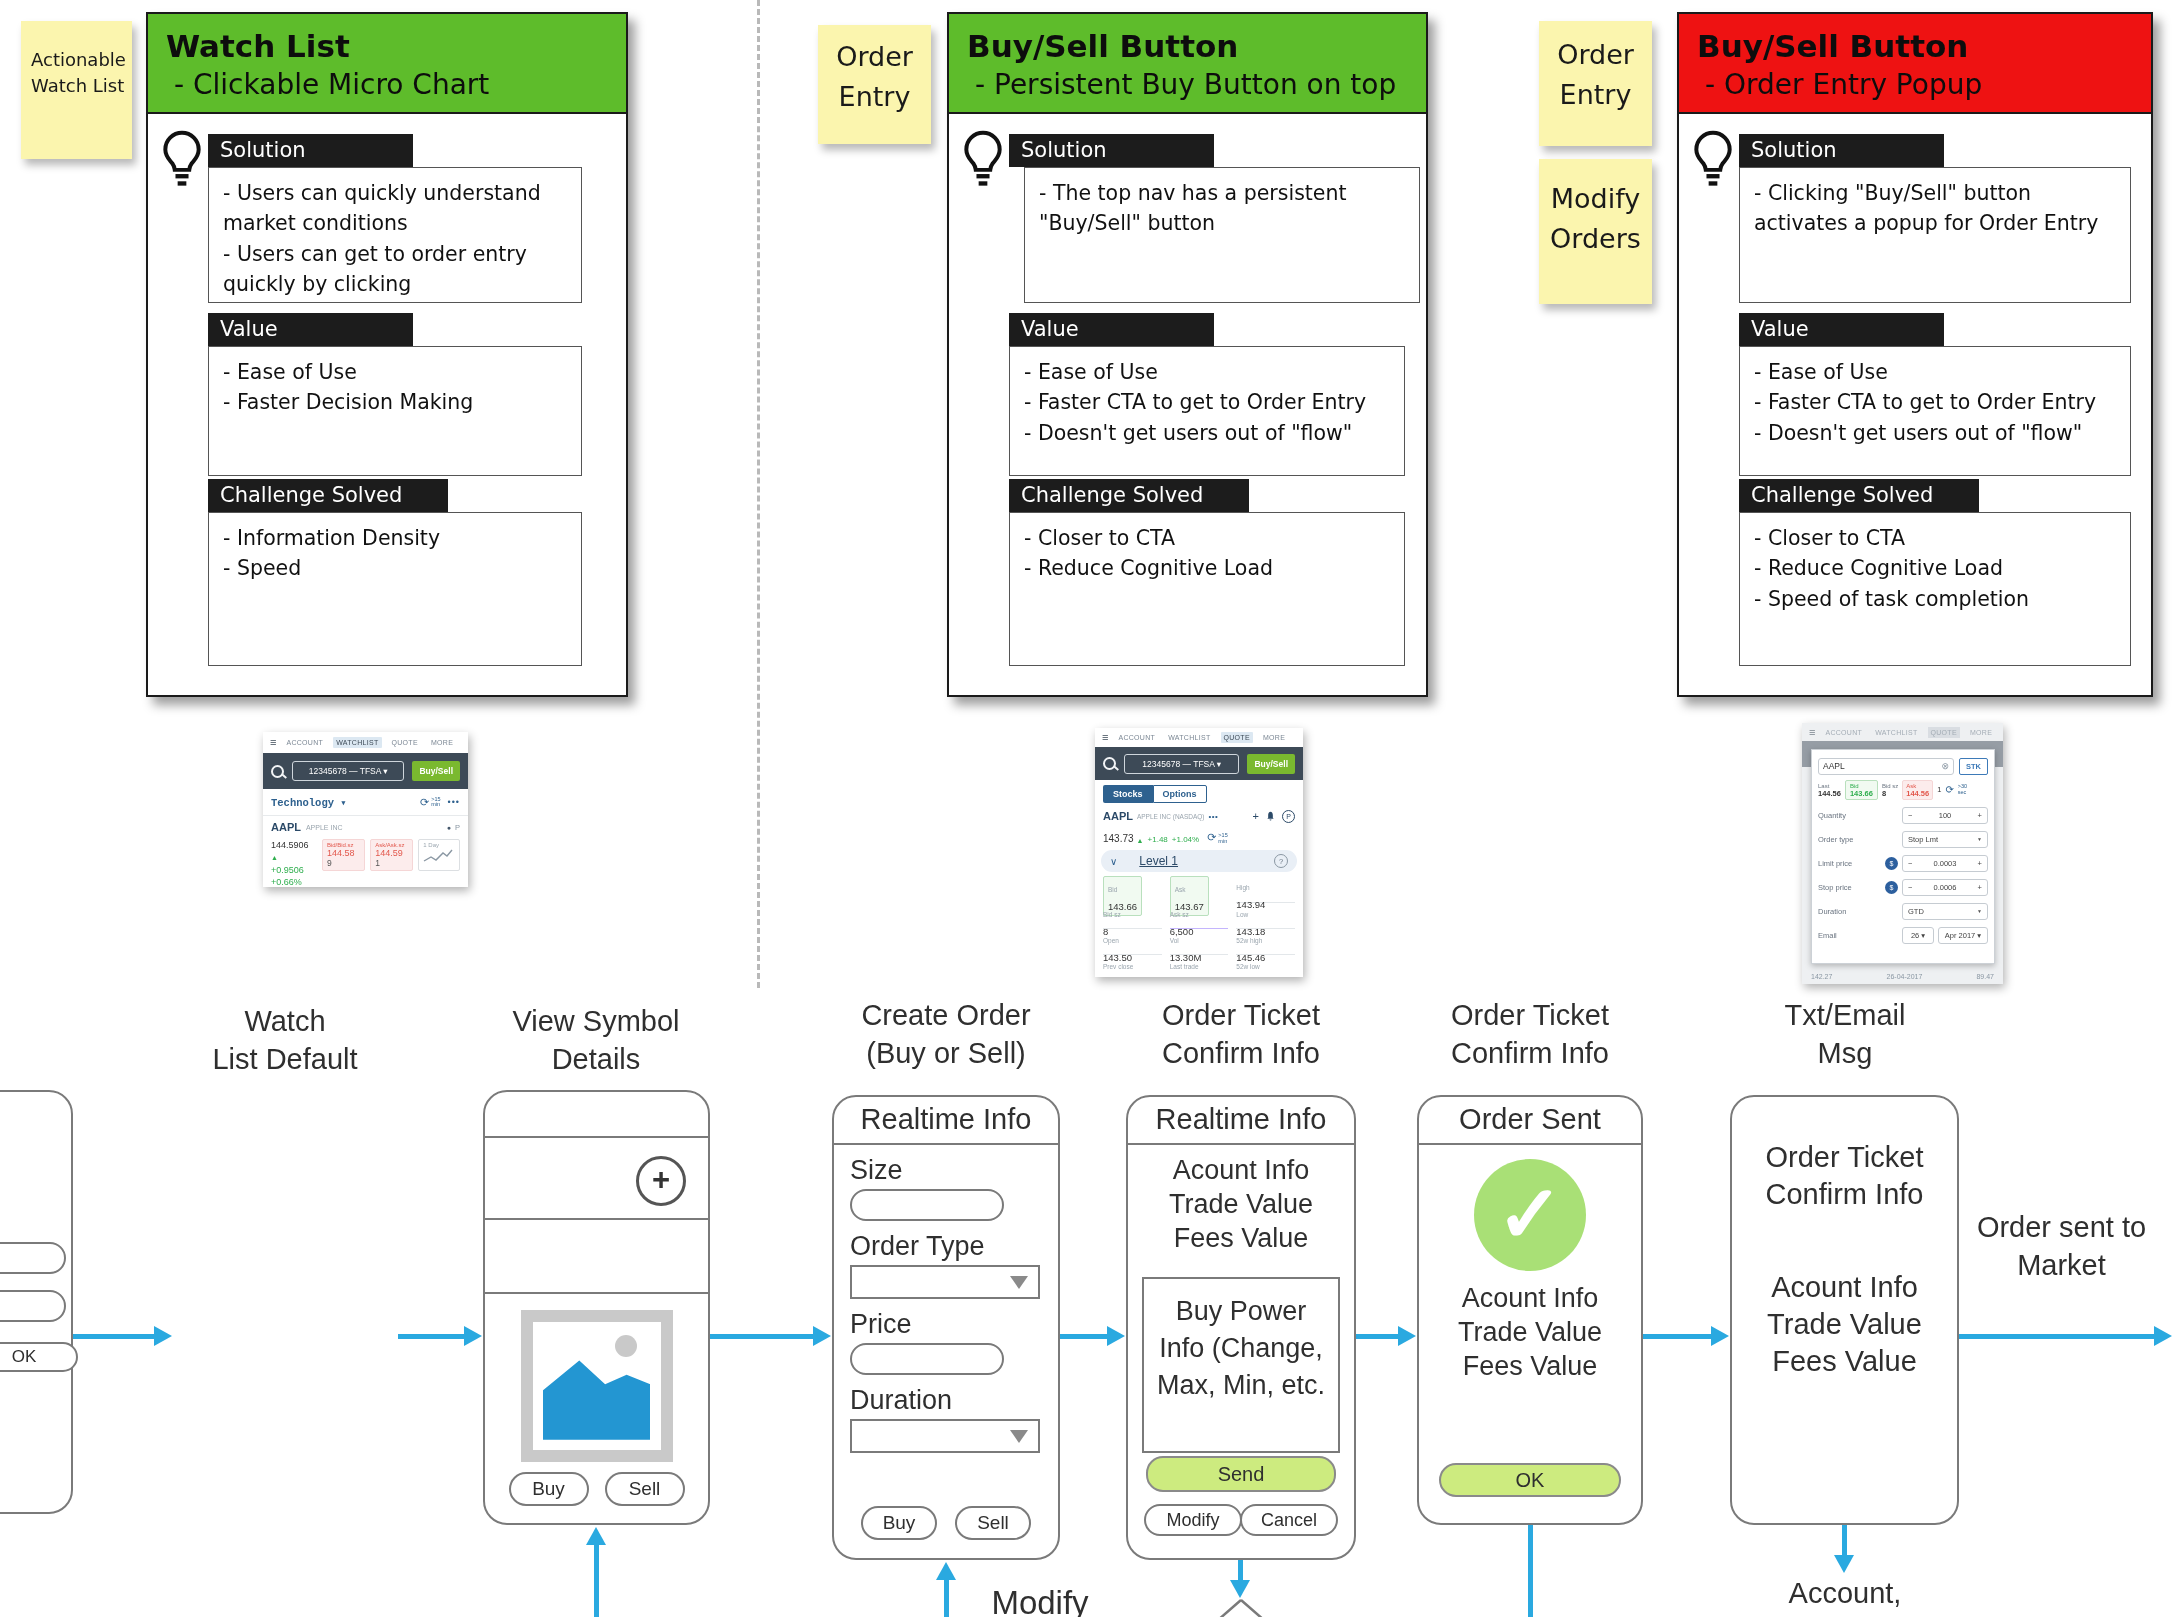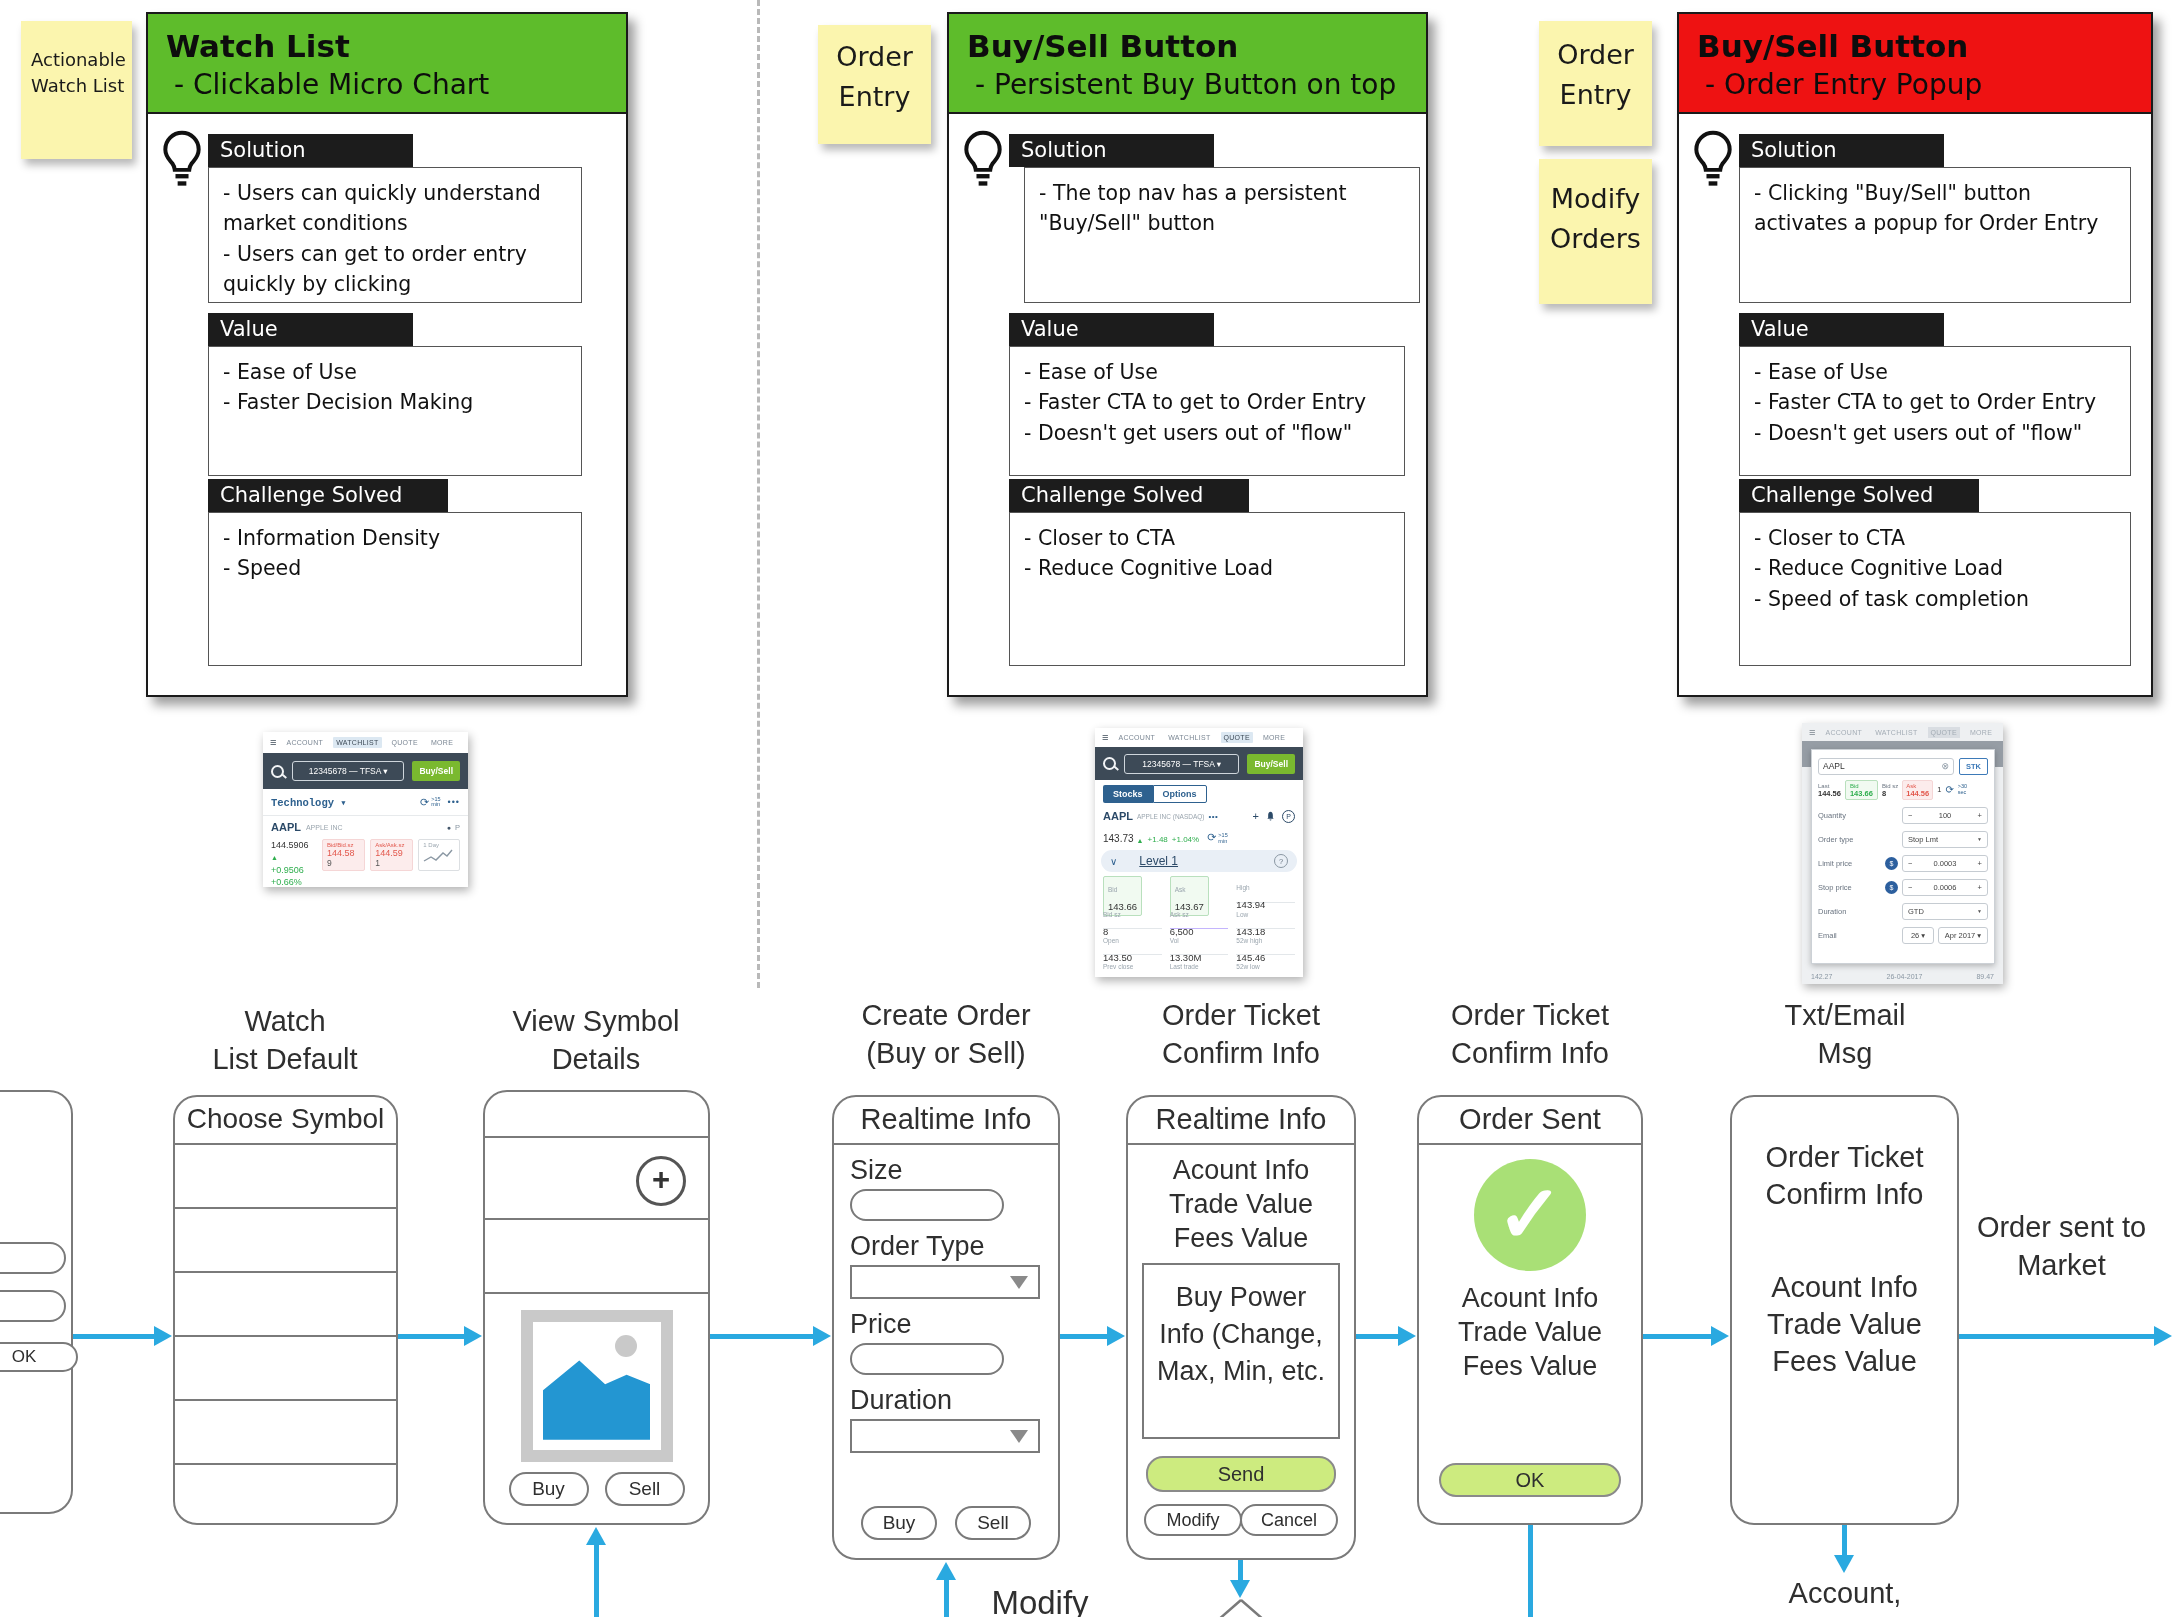--- a/index.html
+++ b/index.html
@@ -432,29 +432,20 @@
     <div>Order sent to</div>
       <div>Market</div>
   </div>
 
   <div class="wf" style="left:-62px;top:1090px;width:135px;height:424px;">
     <div class="pillbtn" style="position:absolute;left:18px;top:150px;width:104px;height:28px;"></div>
     <div class="pillbtn" style="position:absolute;left:18px;top:198px;width:104px;height:28px;"></div>
     <div class="pillbtn" style="position:absolute;left:30px;top:250px;width:104px;height:26px;line-height:26px;font-size:17px;">OK</div>
   </div>
 
-  <div class="wf" style="left:173px;top:1095px;width:225px;height:430px;">
-    <div class="wf-head" style="border-radius:22px 22px 0 0;font-size:28px;">Choose Symbol</div>
-    <div class="wrow" style="height:62px;"></div>
-    <div class="wrow" style="height:62px;"></div>
-    <div class="wrow" style="height:62px;"></div>
-    <div class="wrow" style="height:62px;"></div>
-    <div class="wrow" style="height:62px;"></div>
-    <div style="height:60px;"></div>
-  </div>
 
   <div class="wf" style="left:483px;top:1090px;width:227px;height:435px;">
     <div class="wrow" style="height:44px;"></div>
     <div class="wrow" style="height:80px;position:relative;">
       <div class="plus-circle" style="right:22px;top:18px;">+</div>
     </div>
     <div class="wrow" style="height:72px;"></div>
     <div class="imgph">
       <div class="inner">
           <div class="sun"></div>
@@ -487,21 +478,21 @@
       <span class="pillbtn" style="width:72px;height:30px;line-height:30px;">Buy</span>
       <span class="pillbtn" style="width:72px;height:30px;line-height:30px;">Sell</span>
     </div>
   </div>
 
   <div class="wf" style="left:1126px;top:1095px;width:230px;height:465px;">
     <div class="wf-head" style="border-radius:22px 22px 0 0;">Realtime Info</div>
     <div class="cinfo" style="margin-top:8px;">Acount Info</div>
     <div class="cinfo">Trade Value</div>
     <div class="cinfo">Fees Value</div>
-    <div style="margin:8px auto 0;width:198px;height:176px;border:2px solid #7a7a7a;box-sizing:border-box;padding-top:14px;">
+    <div style="margin:22px auto 0;width:198px;height:176px;border:2px solid #7a7a7a;box-sizing:border-box;padding-top:14px;">
       <div class="cinfo" style="line-height:37px;">Buy Power</div>
       <div class="cinfo" style="line-height:37px;">Info (Change,</div>
       <div class="cinfo" style="line-height:37px;">Max, Min, etc.</div>
     </div>
     <div class="greenpill" style="left:18px;right:18px;bottom:66px;height:32px;line-height:32px;">Send</div>
     <span class="pillbtn" style="position:absolute;left:16px;bottom:22px;width:94px;height:28px;line-height:28px;font-size:18px;">Modify</span>
     <span class="pillbtn" style="position:absolute;right:16px;bottom:22px;width:94px;height:28px;line-height:28px;font-size:18px;">Cancel</span>
   </div>
 
   <div class="wf" style="left:1417px;top:1095px;width:226px;height:430px;">

